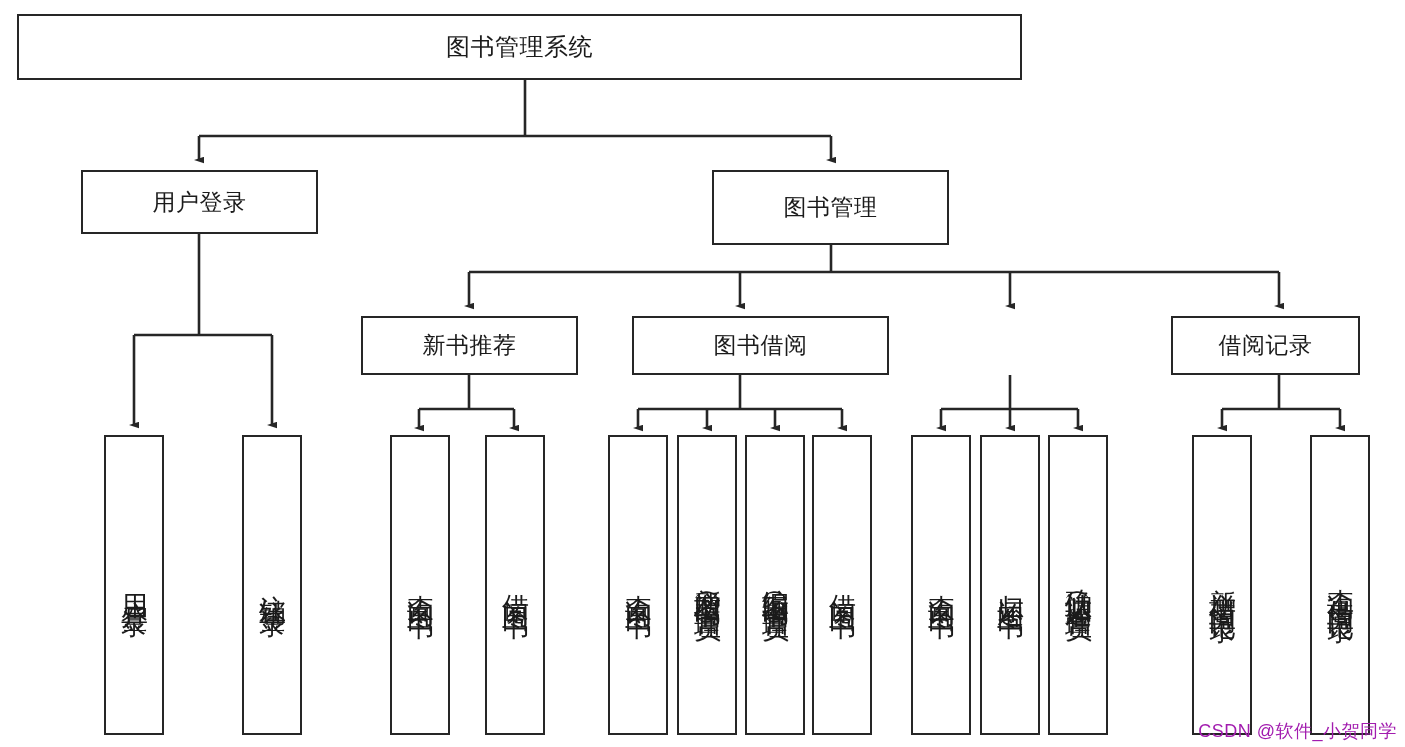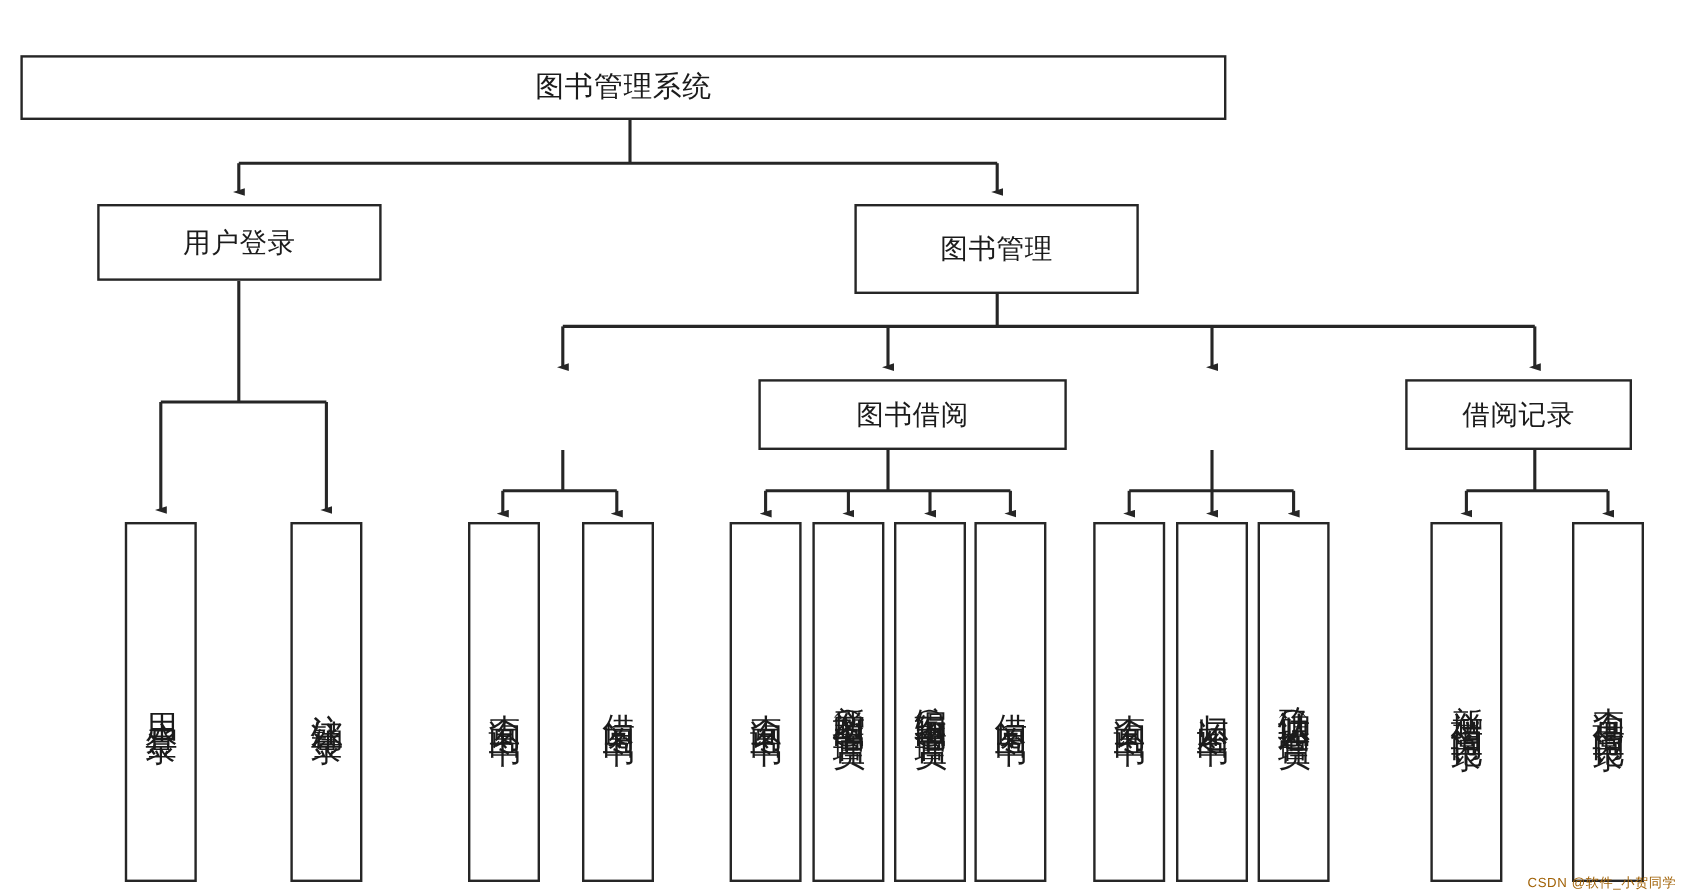--- a/index.html
+++ b/index.html
@@ -61,22 +61,22 @@
     letter-spacing: 6px;
     line-height: 1;
   }
   .node.vert.tall .label {
     letter-spacing: 4px;
   }
   #watermark {
     position: absolute;
     right: 8px;
     bottom: 4px;
-    font-size: 11px;
-    color: #a16207;
+    font-size: 18px;
+    color: #a21caf;
     letter-spacing: 0.5px;
     white-space: pre;
     pointer-events: none;
   }
 </style>
 </head>
 <body>
 
 <div id="diagram-root">
 
@@ -123,31 +123,34 @@
       <path d="M1010,409 L1010,428" marker-end="url(#arrowhead)"></path>
       <path d="M1078,409 L1078,428" marker-end="url(#arrowhead)"></path>
 
       <path d="M1279,375 L1279,409"></path>
       <path d="M1222,409 L1340,409"></path>
       <path d="M1222,409 L1222,428" marker-end="url(#arrowhead)"></path>
       <path d="M1340,409 L1340,428" marker-end="url(#arrowhead)"></path>
     </g>
   </svg>
 
-  <div class="node root horiz" style="left:17px; top:14px; width:1005px; height:54px;margin-top:32px;">
+  <div class="node root horiz" style="left:17px; top:14px; width:1005px; height:66px;">
     <span class="label">图书管理系统</span>
   </div>
 
   <div class="node horiz" style="left:81px; top:170px; width:237px; height:64px;">
     <span class="label">用户登录</span>
   </div>
   <div class="node horiz" style="left:712px; top:170px; width:237px; height:75px;">
     <span class="label">图书管理</span>
   </div>
 
+  <div class="node horiz" style="left:361px; top:316px; width:217px; height:59px;">
+    <span class="label">新书推荐</span>
+  </div>
   <div class="node horiz" style="left:632px; top:316px; width:257px; height:59px;">
     <span class="label">图书借阅</span>
   </div>
   <div class="node horiz" style="left:1171px; top:316px; width:189px; height:59px;">
     <span class="label">借阅记录</span>
   </div>
 
   <div class="node vert" style="left:104px; top:435px; width:60px; height:300px;">
     <span class="label">用户登录</span>
   </div>

